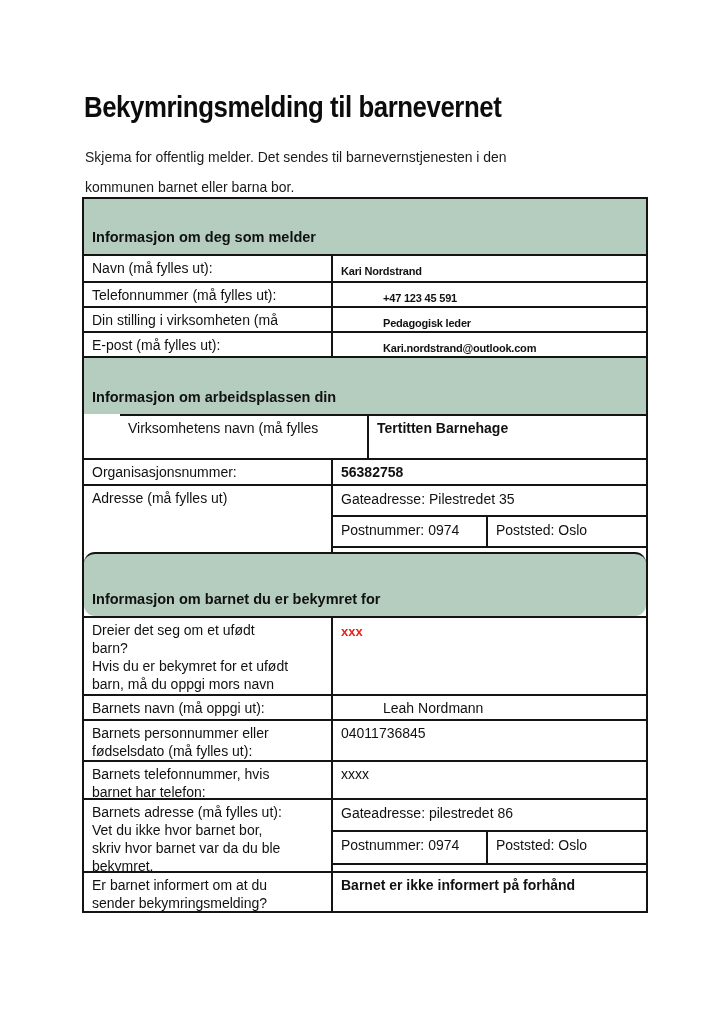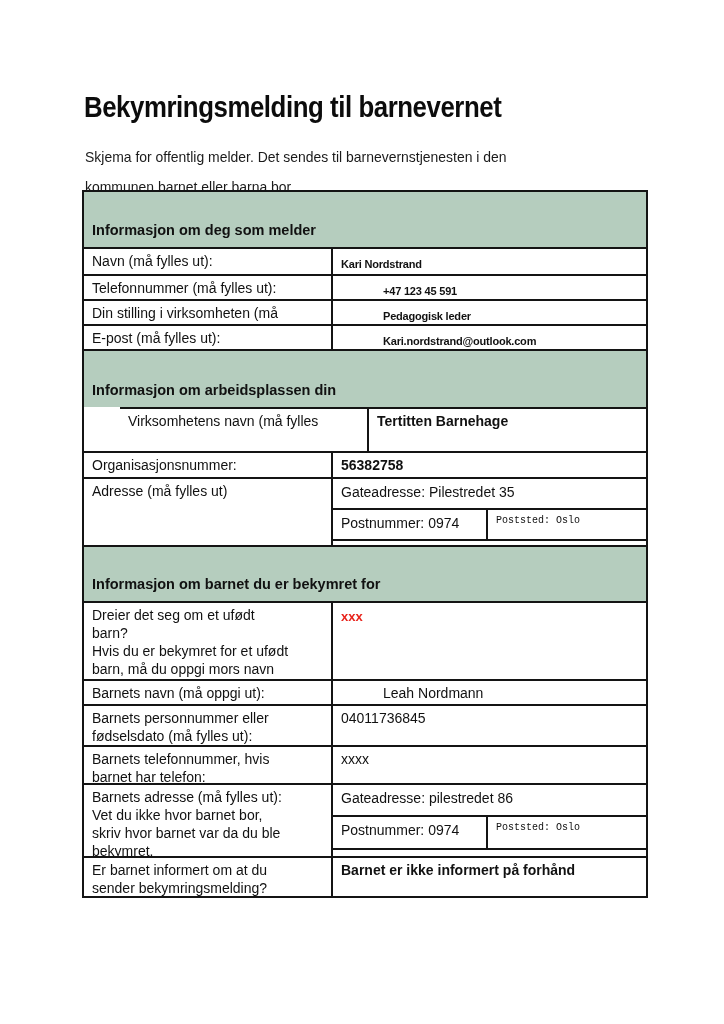--- a/index.html
+++ b/index.html
@@ -24,21 +24,21 @@
     transform:scaleX(0.86);transform-origin:left top;
     white-space:nowrap;color:#0c0c0c;
   }
   .doc-subtitle{
     position:absolute;left:85px;top:142px;
     font-size:15px;line-height:30px;color:#1a1a1a;
     transform:scaleX(0.93);transform-origin:left top;
     white-space:nowrap;
   }
   .form-table{
-    position:absolute;left:82px;top:190px;width:566px;
+    position:absolute;left:82px;top:197px;width:566px;
     border:2px solid var(--border);
     background:#ffffff;
   }
   .sec-header{
     background:var(--section_header_bg);
     height:55px;
     display:flex;align-items:flex-end;
     padding:0 8px 9px 8px;
     font-size:14.5px;font-weight:bold;
   }
@@ -65,26 +65,26 @@
     border-bottom:2px solid var(--border);
     padding:4px 6px 2px 8px;font-size:14px;line-height:18px;
     white-space:nowrap;overflow:hidden;
   }
   .nested .sub-split{display:flex;border-bottom:2px solid var(--border);}
   .nested .sub-post{
     width:155px;flex:0 0 155px;border-right:2px solid var(--border);
     padding:5px 6px 4px 8px;font-size:14px;white-space:nowrap;overflow:hidden;
   }
   .nested .sub-sted{
-    flex:1 1 auto;padding:5px 4px 4px 8px;font-size:10px;white-space:nowrap;overflow:hidden;font-family:Liberation Mono, monospace;
+    flex:1 1 auto;padding:5px 4px 4px 8px;font-size:14px;white-space:nowrap;overflow:hidden;
   }
   .h27{height:27px;} .h25{height:25px;gap:42px;} .h28{height:44px;margin-left:36px;} .h26{height:26px;}
   .h68{height:68px;} .h78{height:78px;} .h41{height:41px;} .h38{height:38px;}
   .h73{height:73px;} .h40{height:40px;}
-  .hdr58{height:58px;} .hdr60{height:56px;}
+  .hdr58{height:58px;} .hdr60{height:64px;border-radius:11px;}
   .sub31{height:31px;}
   .g32{height:32px;}
 </style>
 </head>
 <body>
 
 <div class="page">
 
   <h1 class="doc-title">Bekymringsmelding til barnevernet</h1>
 

